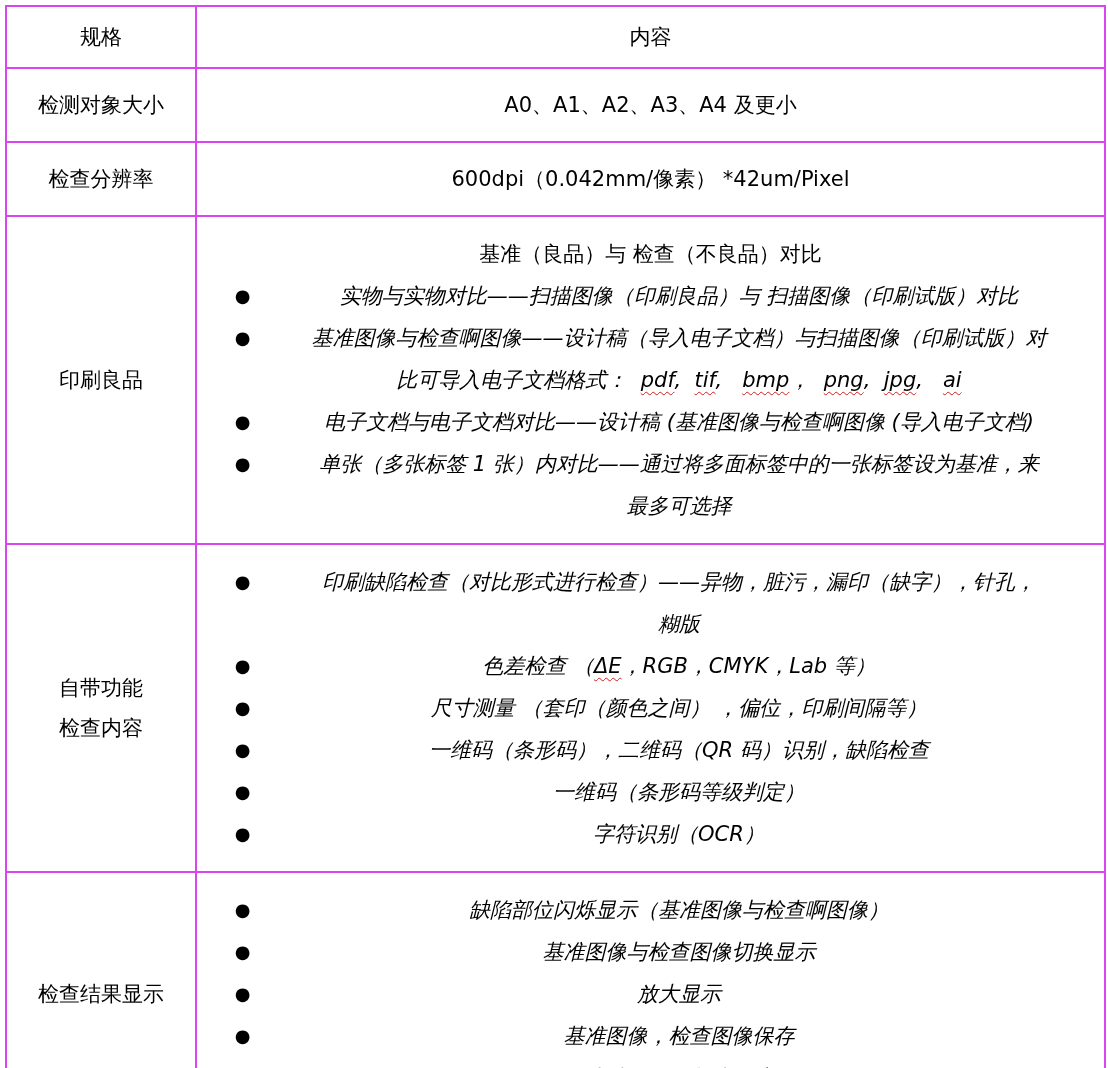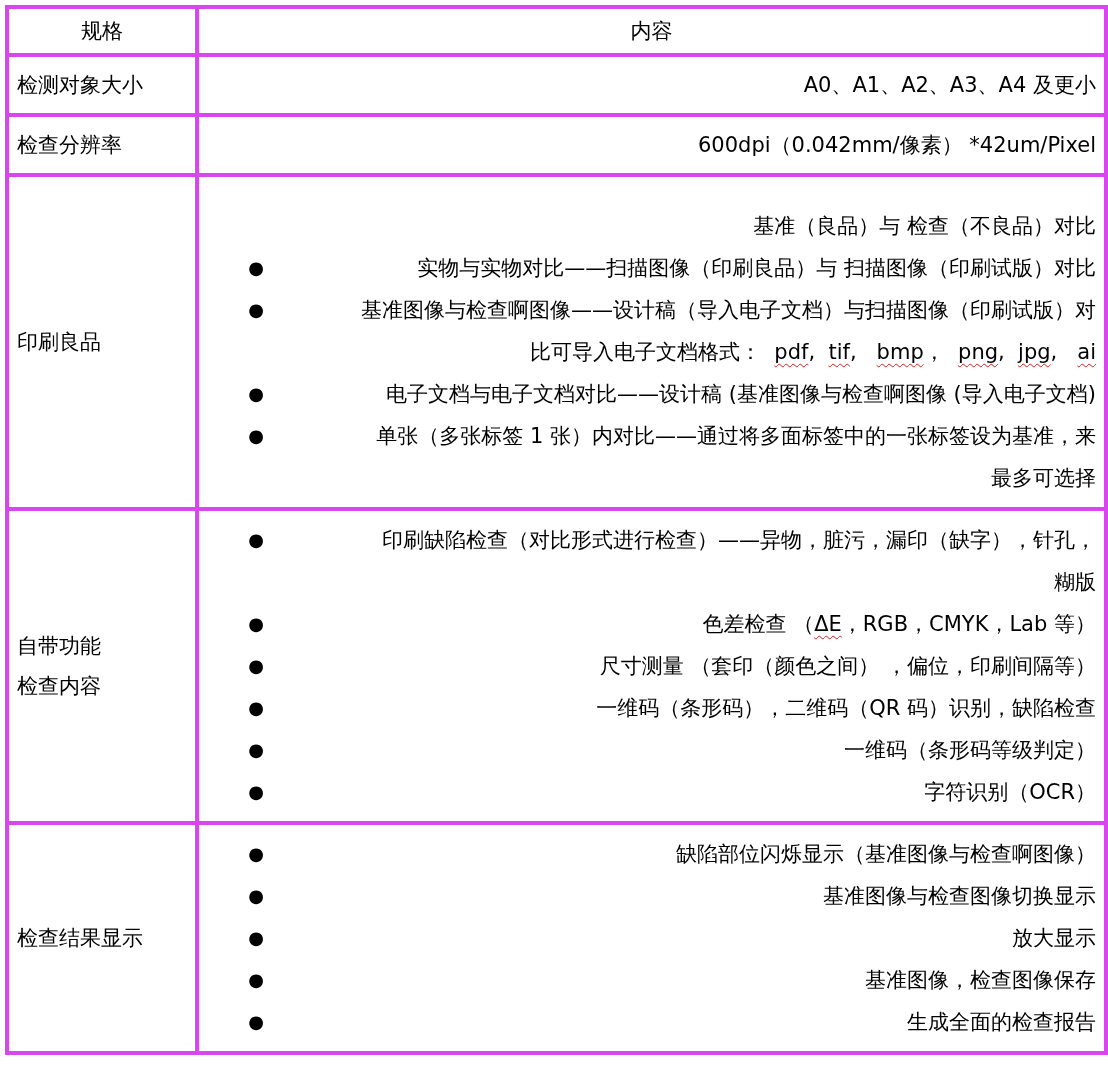--- a/index.html
+++ b/index.html
@@ -4,31 +4,31 @@
 <style>
   html, body { margin: 0; padding: 0; background: #ffffff; }
   body { width: 1108px; height: 1068px; overflow: hidden; position: relative;
          font-family: "DejaVu Sans", "Liberation Sans", sans-serif; color: #000; }
   table.spec {
     position: absolute; left: 5px; top: 5px;
     width: 1099px; border-collapse: collapse; table-layout: fixed;
     font-size: 21px;
   }
   table.spec td, table.spec th {
-    border: 4px solid #d946ef; padding: 8px; vertical-align: middle;
+    border: 2px solid #d946ef; padding: 16px; vertical-align: middle;
   }
   col.c1 { width: 190px; }
   col.c2 { width: 909px; }
   th { font-weight: normal; text-align: center; }
-  td.key { line-height: 40px; }
-  td.val { text-align: right; padding-left: 10px; padding-right: 8px; border-radius: 22px; }
-  .line { line-height: 42px; white-space: nowrap; margin-top: 20px; }
+  td.key { text-align: center; line-height: 40px; }
+  td.val { text-align: center; padding-left: 10px; padding-right: 8px; border-radius: 22px; }
+  .line { line-height: 42px; white-space: nowrap; }
   .bullet-item { display: flex; align-items: flex-start; line-height: 42px; }
   .bullet { width: 55px; flex: 0 0 55px; font-size: 18px; padding-left: 2px; }
-  .bullet-text { flex: 1; }
+  .bullet-text { flex: 1; font-style: italic; }
   .sq { text-decoration: underline wavy #d02020; text-decoration-thickness: 1px; text-underline-offset: 4px; }
   tr.h-header { height: 43px; }
   tr.h-r1 { height: 44px; }
   tr.h-r2 { height: 44px; }
   tr.h-r3 { height: 44px; }
   tr.h-r4 { height: 296px; }
   tr.h-r5 { height: 86px; }
   tr.h-r6 { height: 293px; }
   tr.h-r7 { height: 211px; }
 </style>

